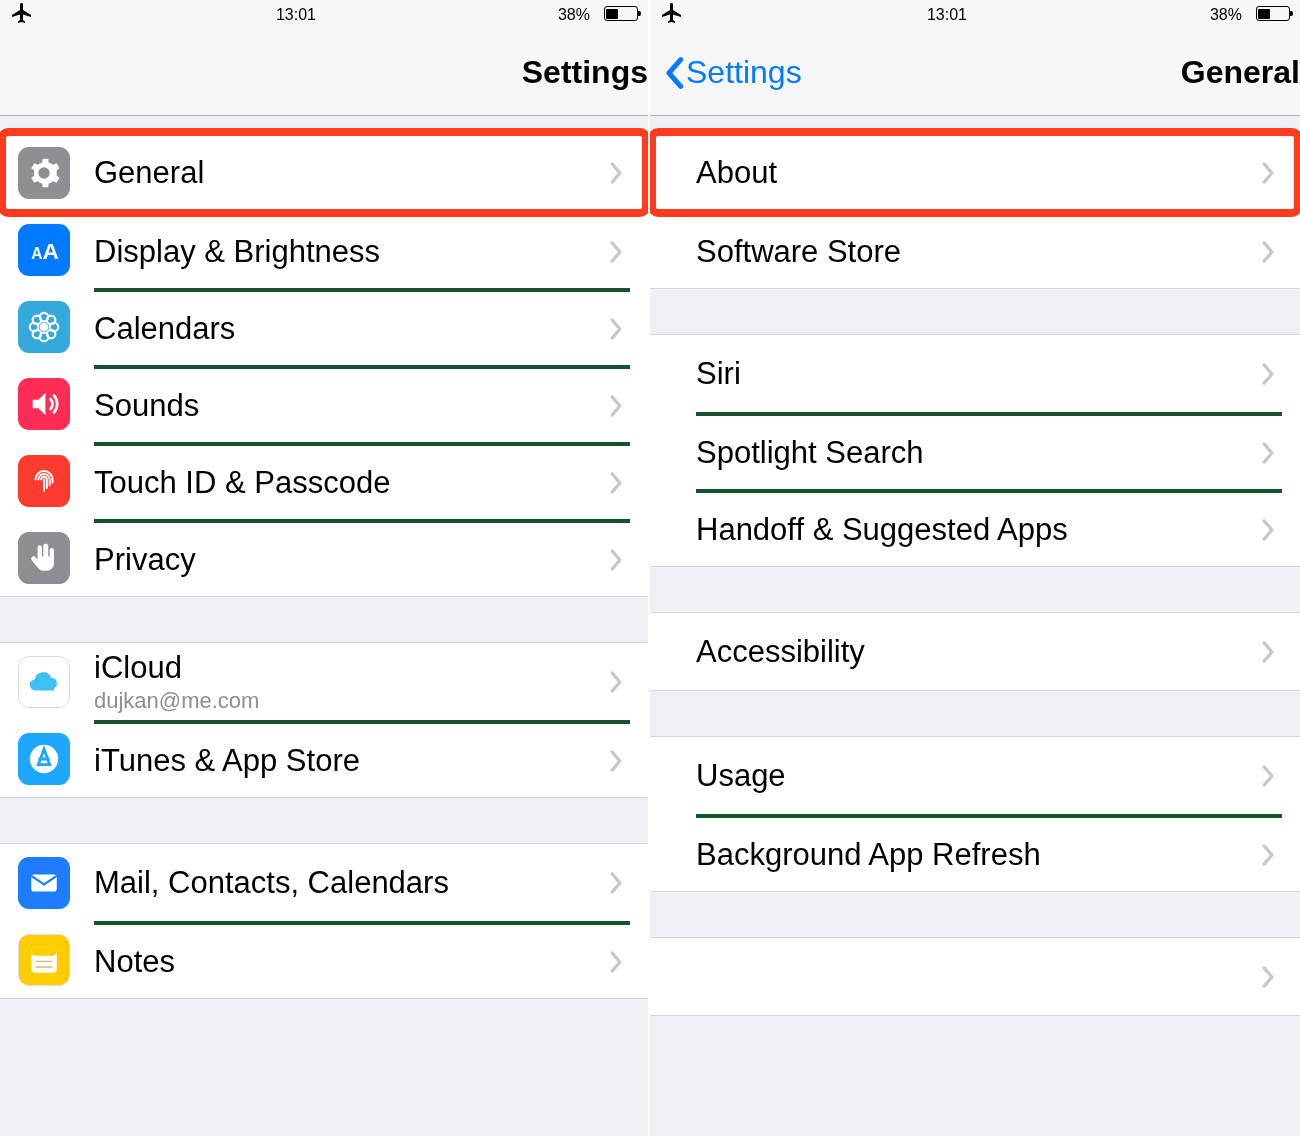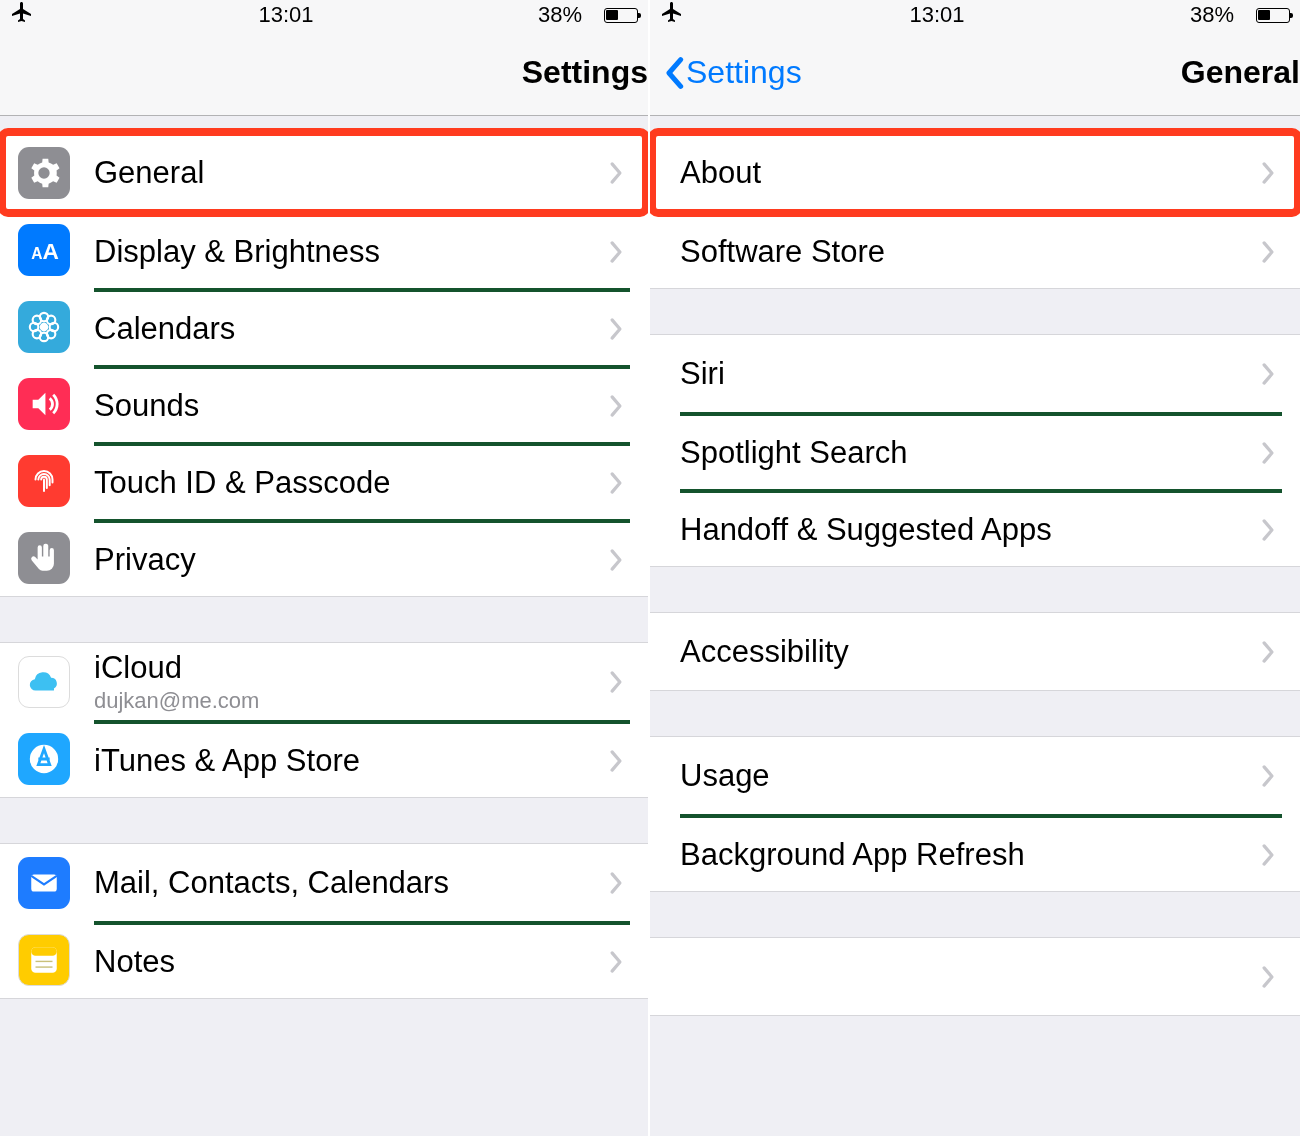--- a/index.html
+++ b/index.html
@@ -17,25 +17,25 @@
     position: relative;
     overflow: hidden;
   }
   .phone.left { border-right: 2px solid #fff; }
   .status-bar {
     height: 30px;
     display: flex;
     align-items: center;
     justify-content: space-between;
     padding: 0 10px;
-    font-size: 22px;
+    font-size: 16px;
     color: #000;
     background: #f7f7f8;
   }
-  .status-left, .status-right { display: flex; align-items: center; gap: 22px; }
+  .status-left, .status-right { display: flex; align-items: flex-start; gap: 14px; }
   .airplane-icon { width: 24px; height: 24px; }
   .battery-wrap { display: flex; align-items: center; gap: 4px; }
   .battery-shell {
     width: 34px; height: 15px; border: 1.5px solid #000; border-radius: 3px;
     position: relative; display: flex; align-items: center; padding: 1.5px;
   }
   .battery-shell::after {
     content: ""; position: absolute; right: -4px; top: 4px; width: 2.5px; height: 5px;
     background: #000; border-radius: 0 2px 2px 0;
   }
@@ -76,21 +76,21 @@
     background: #fff;
   }
   .row + .row .row-inner { border-top: 4px solid #14532d; }
   .row-inner {
     flex: 1;
     display: flex;
     align-items: center;
     min-height: 77px;
     padding-right: 6px;
   }
-  .row.no-icon { padding-left: 30px; }
+  .row.no-icon { padding-left: 46px; }
   .icon-box {
     width: 52px; height: 52px; border-radius: 11px;
     display: flex; align-items: center; justify-content: center;
     margin-right: 24px; flex-shrink: 0;
   }
   .icon-box svg { width: 34px; height: 34px; fill: #fff; }
   .label { font-size: 31px; color: #000; }
   .sublabel { font-size: 22px; color: #8e8e93; margin-top: 2px; }
   .labels { display: flex; flex-direction: column; }
   .chev {

